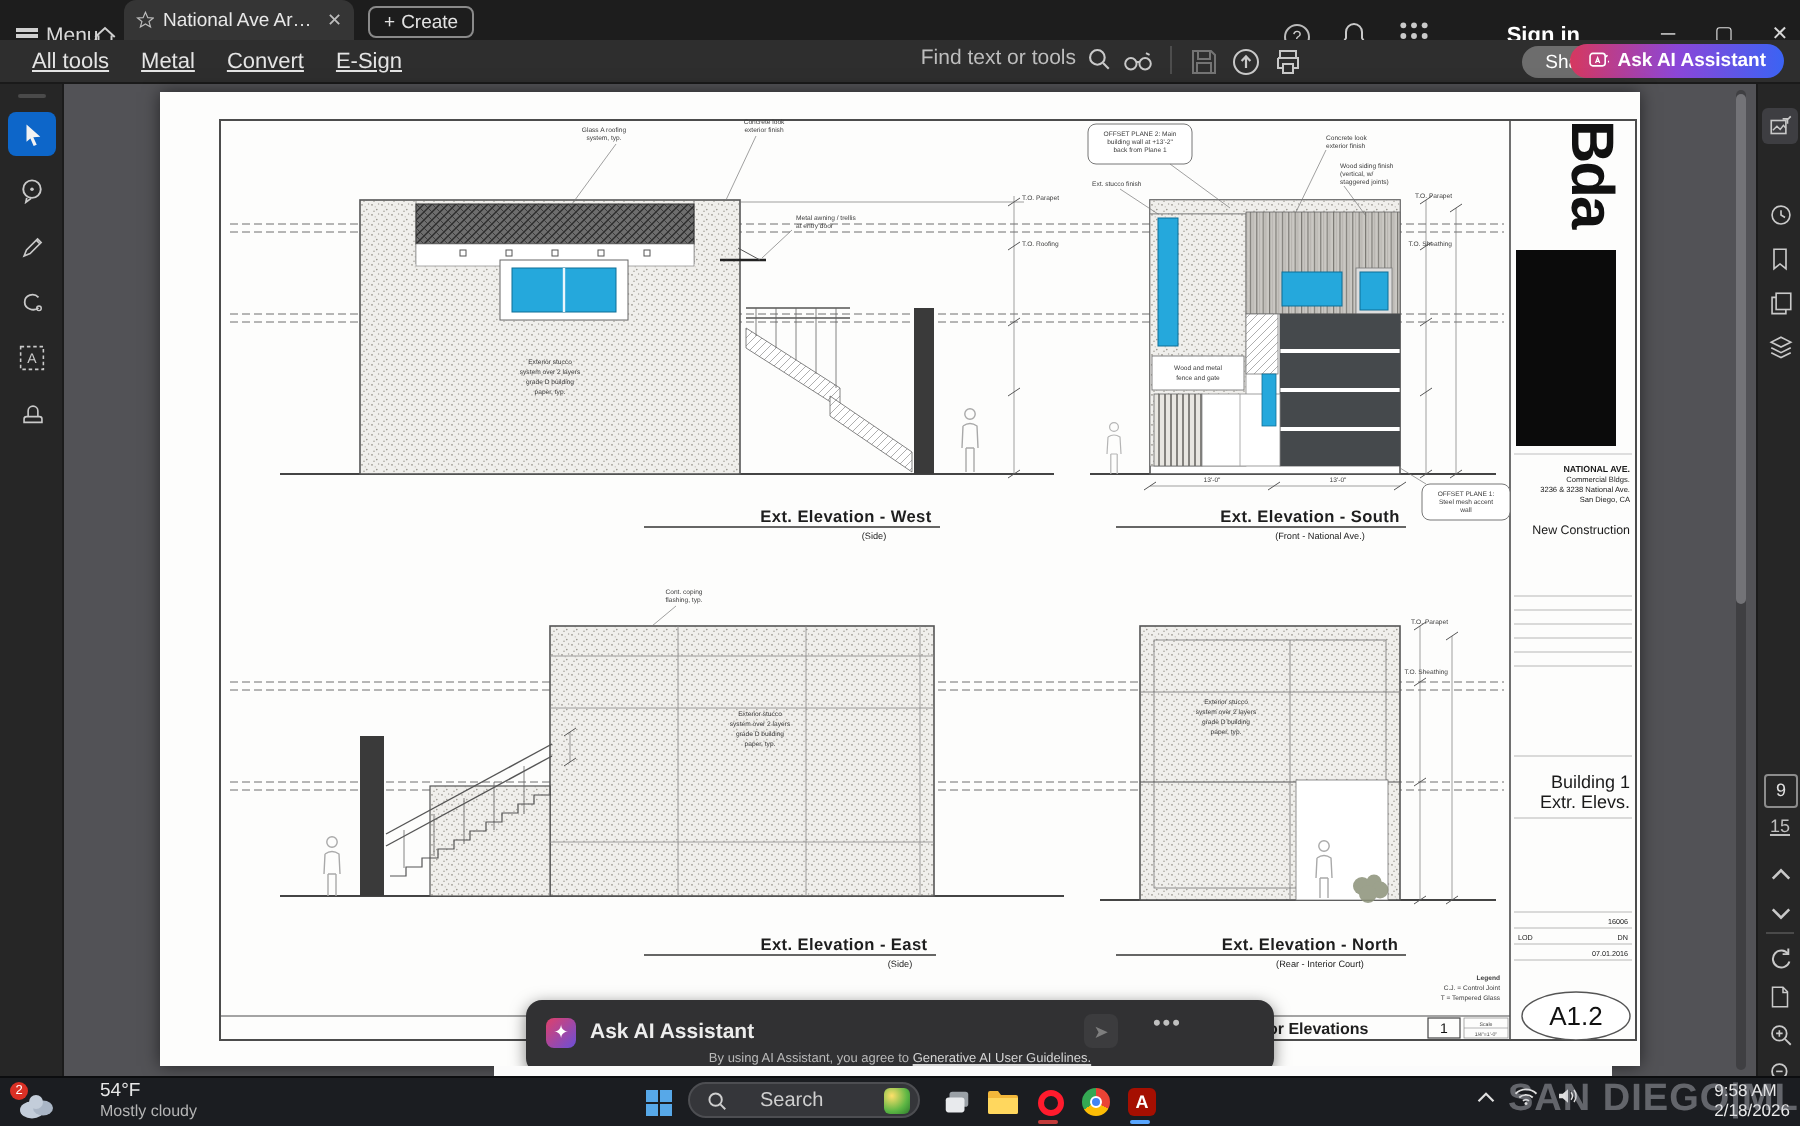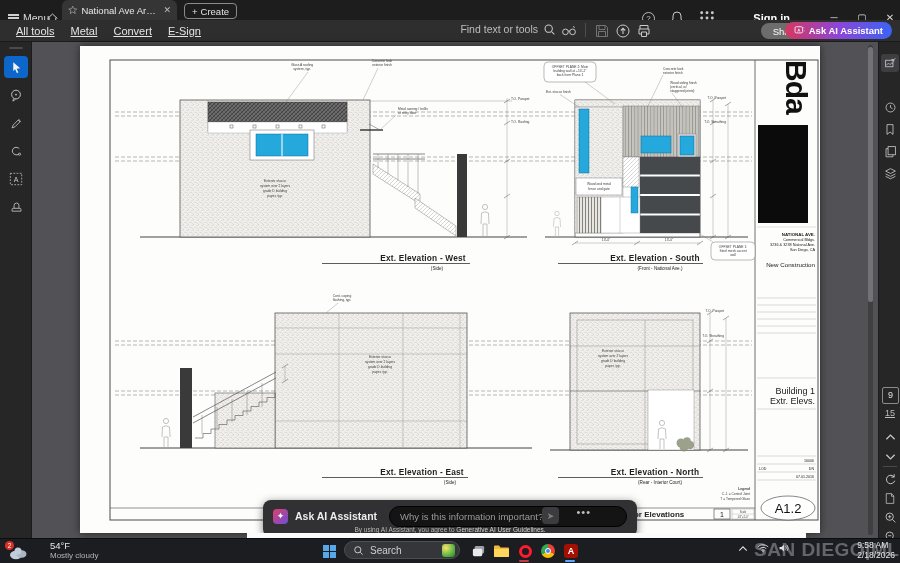--- a/index.html
+++ b/index.html
@@ -63,21 +63,21 @@
   #whitestrip{left:247px;top:533px;width:559px;height:5px;background:#fbfbfb;}
   #taskbar{left:0;top:538px;width:900px;height:25px;background:#1b1d21;border-top:1px solid #0c0d0f;box-sizing:border-box;}
   #weather{left:8px;top:540px;display:flex;gap:22px;align-items:flex-end;color:#e8e8e8;}
   #wcloud{position:relative;width:20px;height:15px;}
   #wbadge{position:absolute;left:-3px;top:-4px;width:9px;height:9px;background:#d93025;border-radius:50%;
           color:#fff;font-size:6.5px;text-align:center;line-height:9px;}
   #wtemp{font-size:9.5px;} #wdesc{font-size:8px;color:#b5b5b5;}
   #winlogo{left:323px;top:545px;width:13px;height:13px;display:grid;grid-template-columns:6px 6px;grid-gap:1px;}
   #winlogo div{background:#57a8e8;width:6px;height:6px;}
   #searchpill{left:344px;top:541px;width:116px;height:18px;background:#35363a;border:1px solid #4d4e52;border-radius:10px;
-              display:flex;align-items:center;gap:6px;padding:0 4px 0 8px;box-sizing:border-box;color:#cfcfcf;font-size:10px;}
+              display:flex;align-items:center;gap:16px;padding:0 4px 0 8px;box-sizing:border-box;color:#cfcfcf;font-size:10px;}
   #searchdeco{margin-left:auto;width:13px;height:13px;border-radius:3px;
               background:radial-gradient(circle at 30% 30%,#ffe06a,#5cb644 60%,#2c7a2c);}
   .tbico{position:absolute;top:543px;width:16px;height:16px;display:flex;align-items:center;justify-content:center;}
   .underline{position:absolute;top:560px;height:2px;border-radius:1px;}
   #tray{position:absolute;right:110px;top:543px;display:flex;gap:9px;align-items:center;color:#e0e0e0;}
   #clock{position:absolute;right:5px;top:540px;text-align:left;color:#ebebeb;font-size:8.5px;line-height:10px;}
   #watermark{left:754px;top:539px;font-size:19px;font-weight:bold;letter-spacing:.5px;color:rgba(200,203,209,.42);
              pointer-events:none;z-index:9;white-space:nowrap;}
   svg{display:block;}
   
@@ -645,21 +645,20 @@
         <line x1="10.5" y1="10.5" x2="14" y2="14" stroke="#c9c9c9" stroke-width="1.1"></line>
         <path d="M5 7 h4" stroke="#c9c9c9" stroke-width="1"></path>
       </svg>
   </div>
 </div>
 
 <div class="abs" id="aibar">
   <div class="row">
     <div id="ai-ico">✦</div>
     <span id="ai-label">Ask AI Assistant</span>
-    <input id="ai-input" type="text" placeholder="Why is this information important?" style="">
   </div>
   <div id="ai-send">➤</div>
   <div id="ai-more">•••</div>
   <div id="ai-disc">
     <span>By using AI Assistant, you agree to </span><a href="#">Generative AI User Guidelines.</a>
   </div>
 </div>
 
 <div class="abs" id="whitestrip"></div>
 

